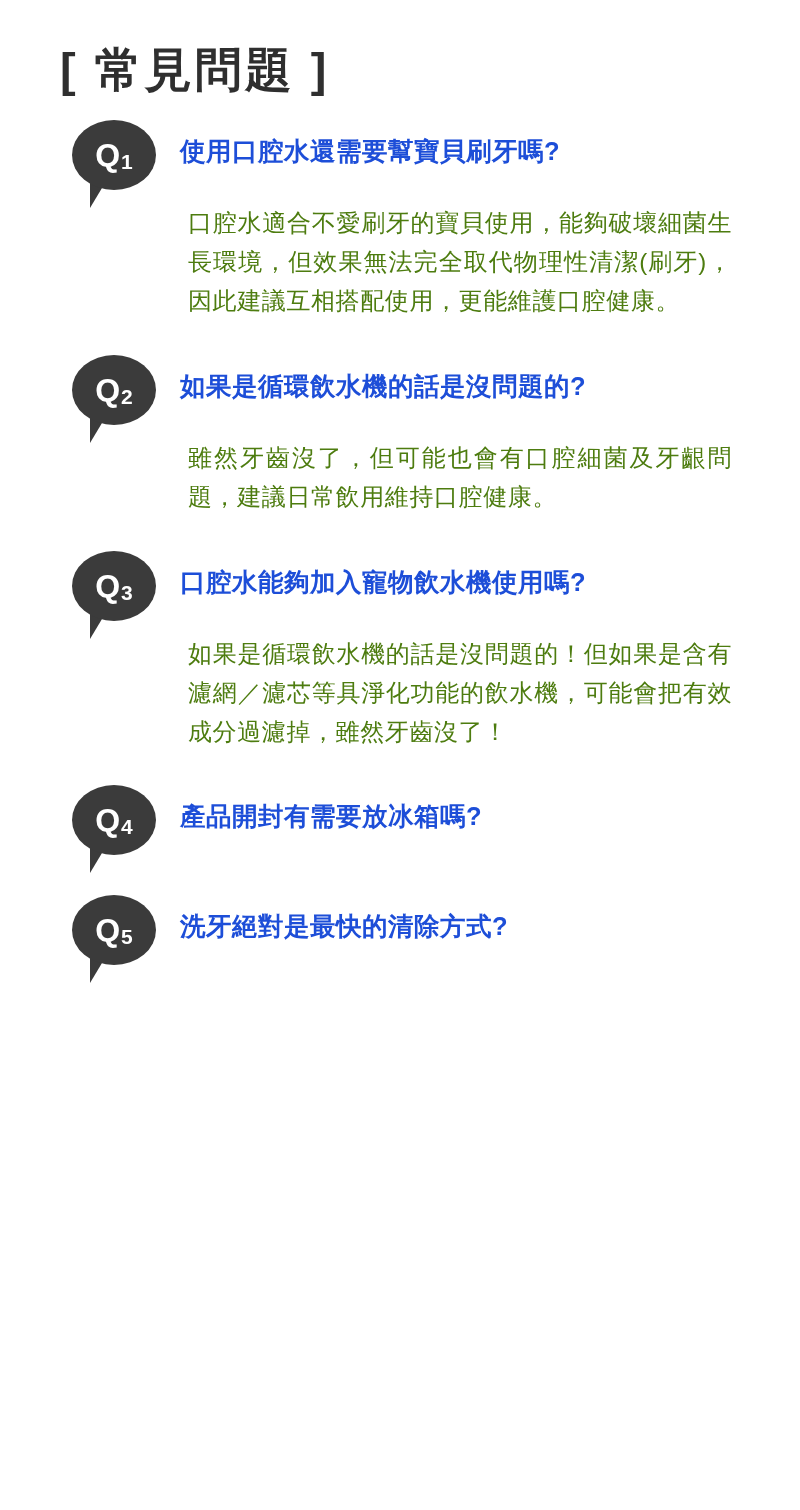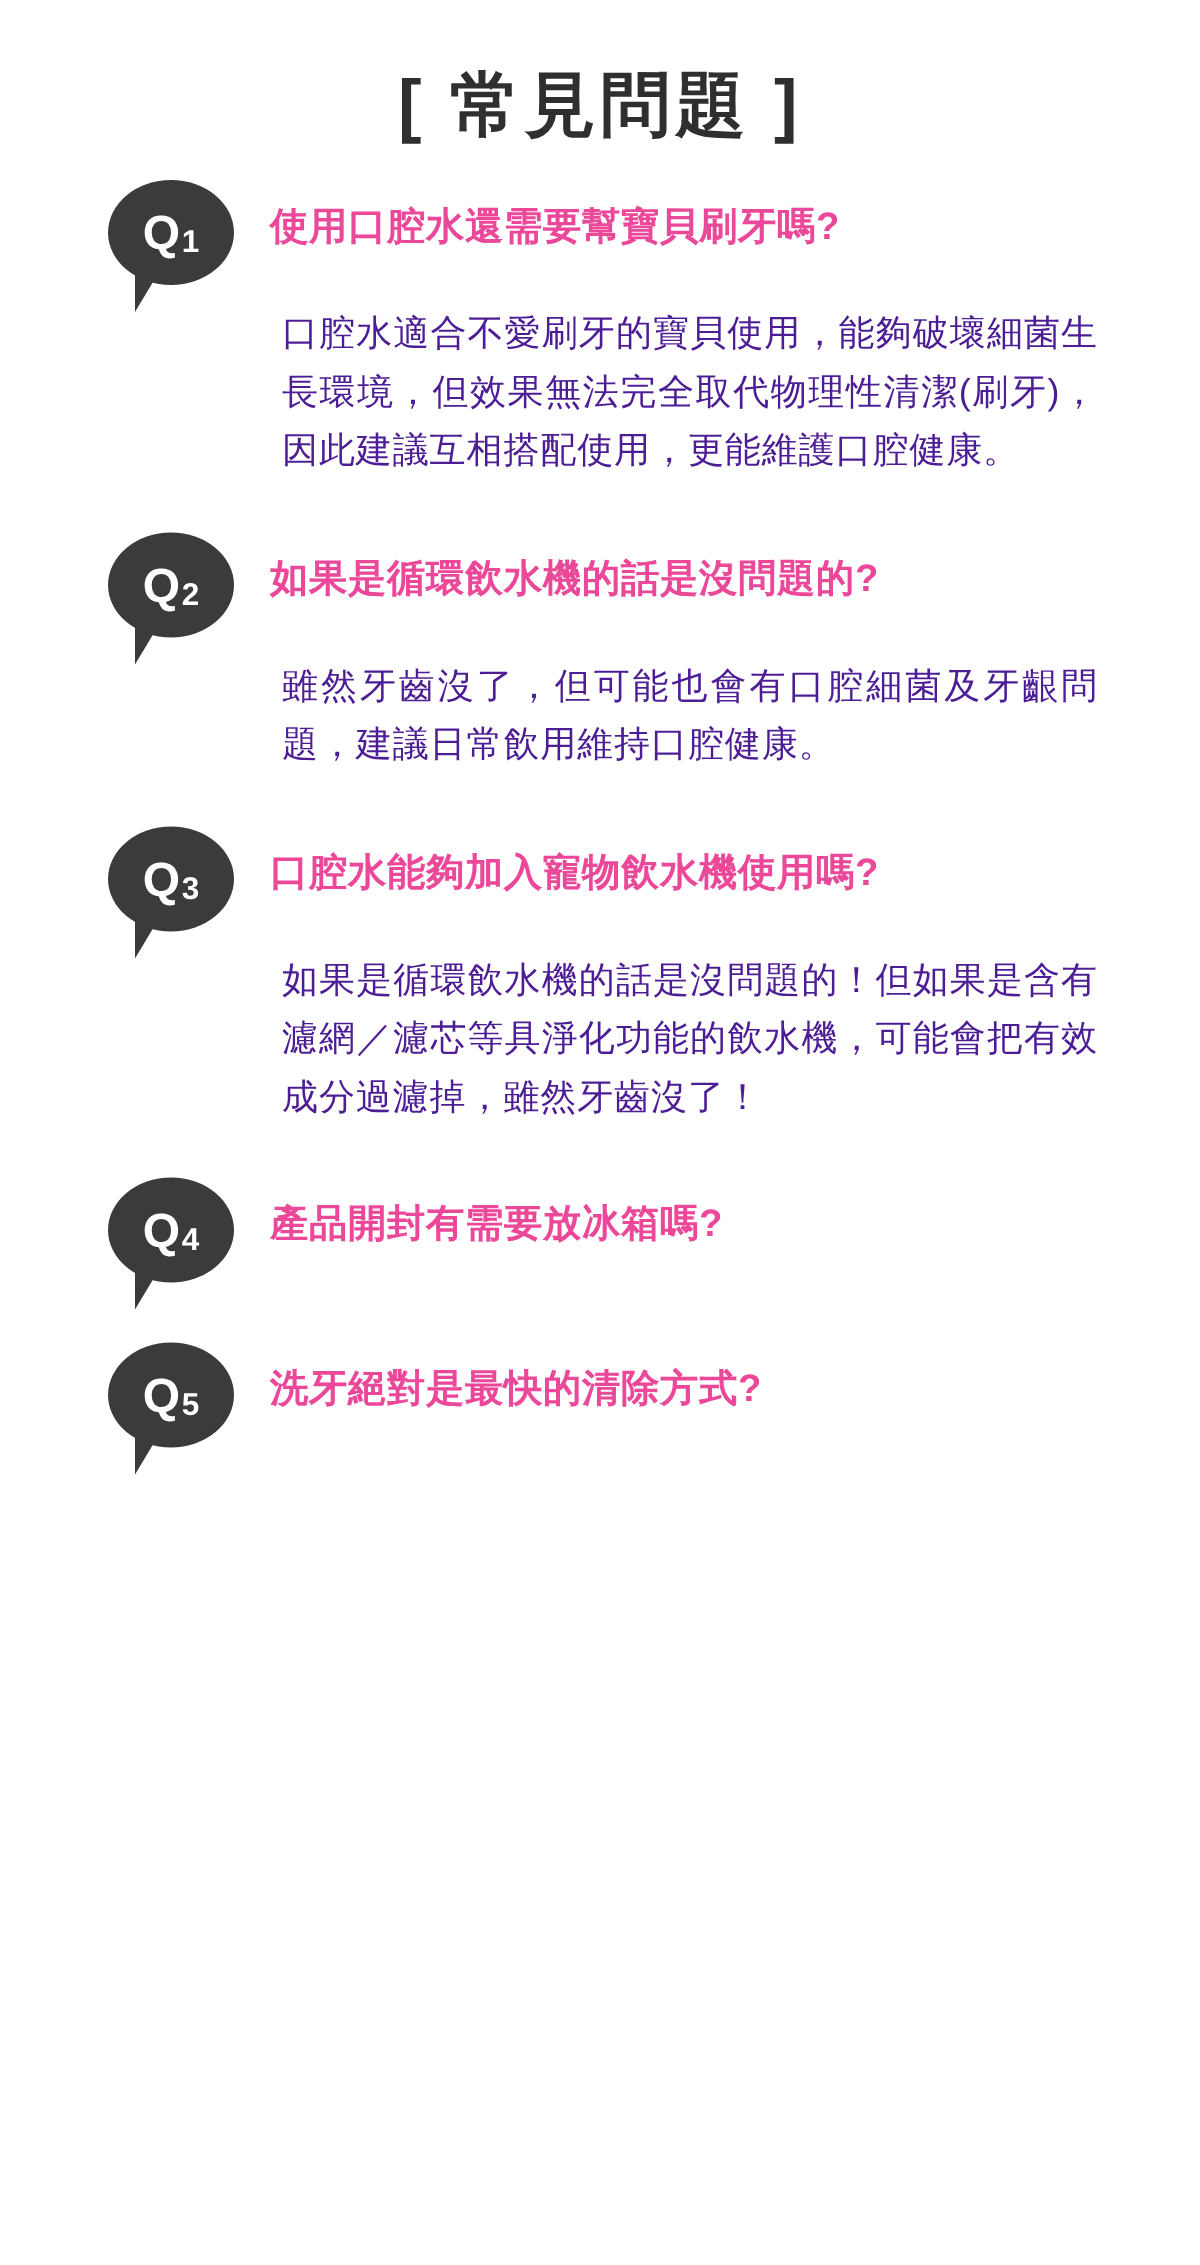--- a/index.html
+++ b/index.html
@@ -15,21 +15,21 @@
     overflow: hidden;
   }
   .page {
     position: relative;
     width: 800px;
     height: 1510px;
     box-sizing: border-box;
     padding: 0 60px;
   }
   .faq-title {
-    text-align: center;
+    text-align: left;
     font-size: 47px;
     font-weight: bold;
     letter-spacing: 3px;
     color: #2f2f2f;
     padding-top: 42px;
     padding-bottom: 8px;
     line-height: 1.2;
     white-space: nowrap;
   }
   .faq-list {
@@ -82,31 +82,31 @@
     border-right: 9px solid transparent;
     border-top: 10px solid #3b3b3b;
     border-bottom: 20px solid transparent;
     z-index: 1;
   }
   .q-question {
     margin-left: 120px;
     padding-top: 14px;
     font-size: 25.5px;
     font-weight: bold;
-    color: #ec4899;
+    color: #1d4ed8;
     letter-spacing: 0.5px;
     line-height: 1.35;
   }
   .q-answer {
     margin-left: 128px;
     margin-right: 8px;
     margin-top: 8px;
     font-size: 24px;
     line-height: 1.62;
-    color: #4c1d95;
+    color: #4d7c0f;
     letter-spacing: 0.6px;
     text-align: justify;
     text-justify: inter-character;
   }
 </style>
 </head>
 <body>
 
 <div class="page">
 

